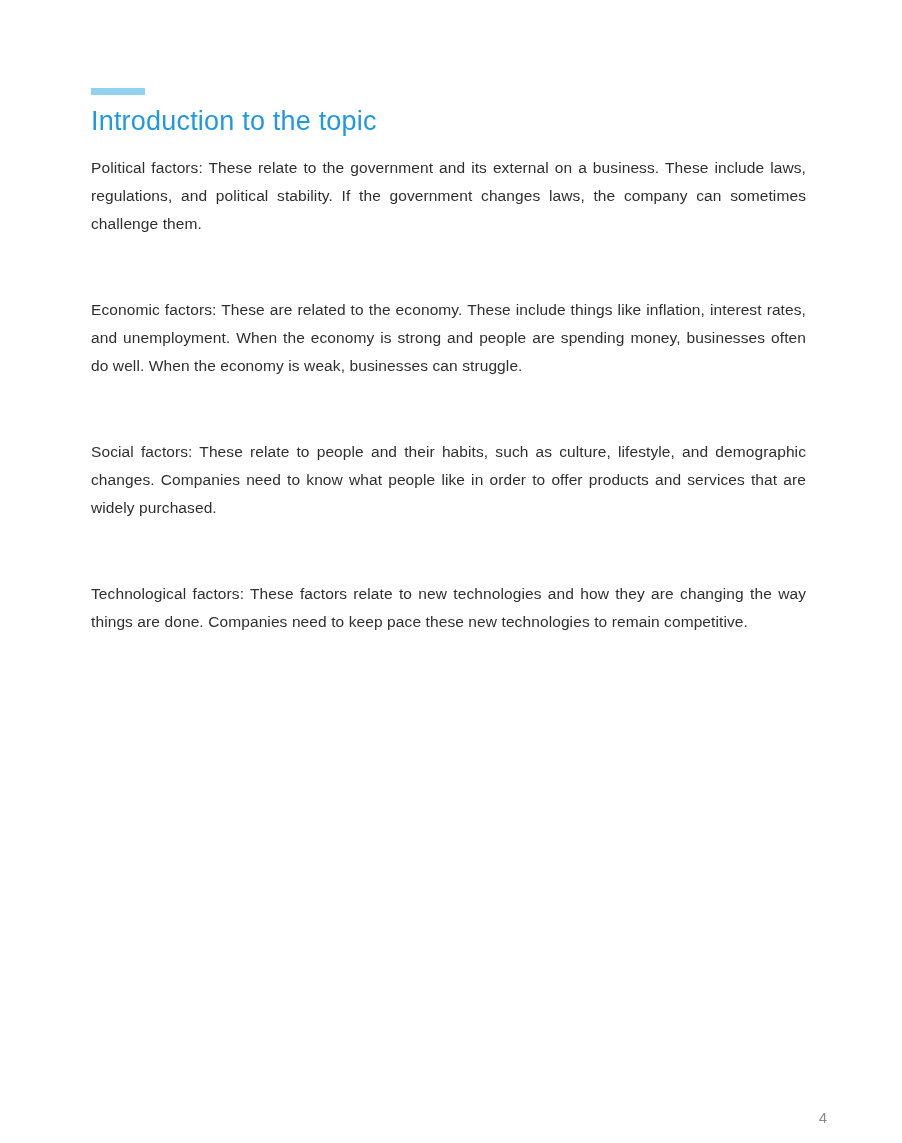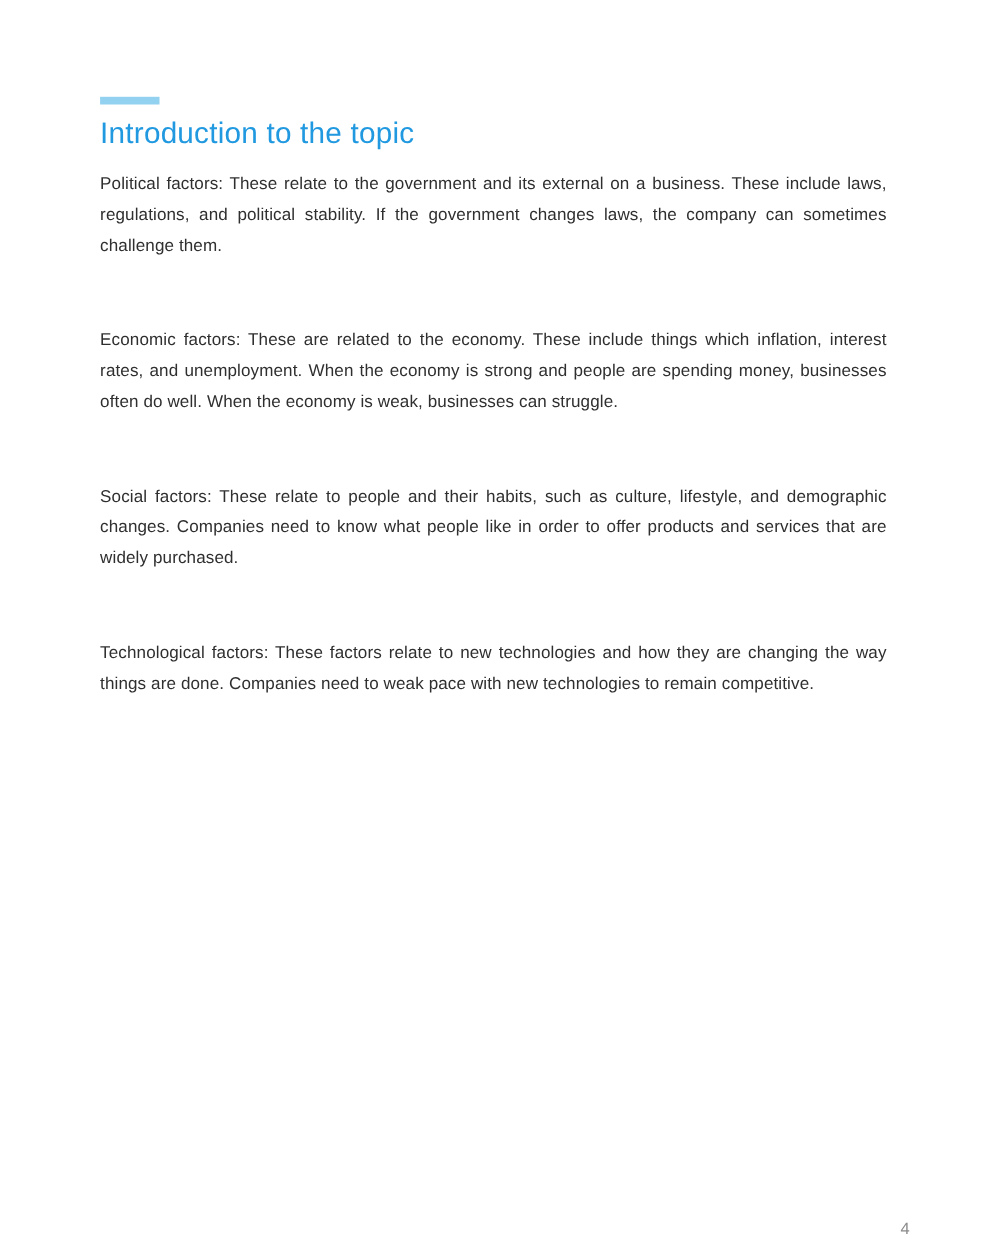--- a/index.html
+++ b/index.html
@@ -58,19 +58,19 @@
 </style>
 </head>
 <body>
 
 <div class="page">
   <div class="content">
     <div class="accent-bar"></div>
     <h1 class="page-title">Introduction to the topic</h1>
     <div class="body-text">
       <p>Political factors: These relate to the government and its external on a business. These include laws, regulations, and political stability. If the government changes laws, the company can sometimes challenge them.</p>
-      <p>Economic factors: These are related to the economy. These include things which inflation, interest rates, and unemployment. When the economy is strong and people are spending money, businesses often do well. When the economy is weak, businesses can struggle.</p>
+      <p>Economic factors: These are related to the economy. These include things like inflation, interest rates, and unemployment. When the economy is strong and people are spending money, businesses often do well. When the economy is weak, businesses can struggle.</p>
       <p>Social factors: These relate to people and their habits, such as culture, lifestyle, and demographic changes. Companies need to know what people like in order to offer products and services that are widely purchased.</p>
-      <p>Technological factors: These factors relate to new technologies and how they are changing the way things are done. Companies need to weak pace with new technologies to remain competitive.</p>
+      <p>Technological factors: These factors relate to new technologies and how they are changing the way things are done. Companies need to keep pace these new technologies to remain competitive.</p>
     </div>
   </div>
   <div class="page-number">4</div>
 </div>
 
 </body></html>

